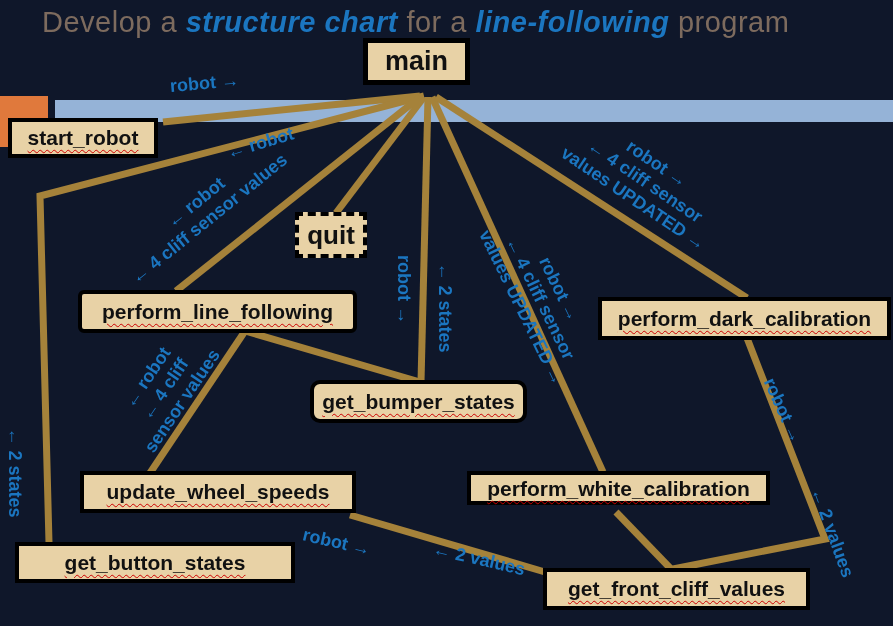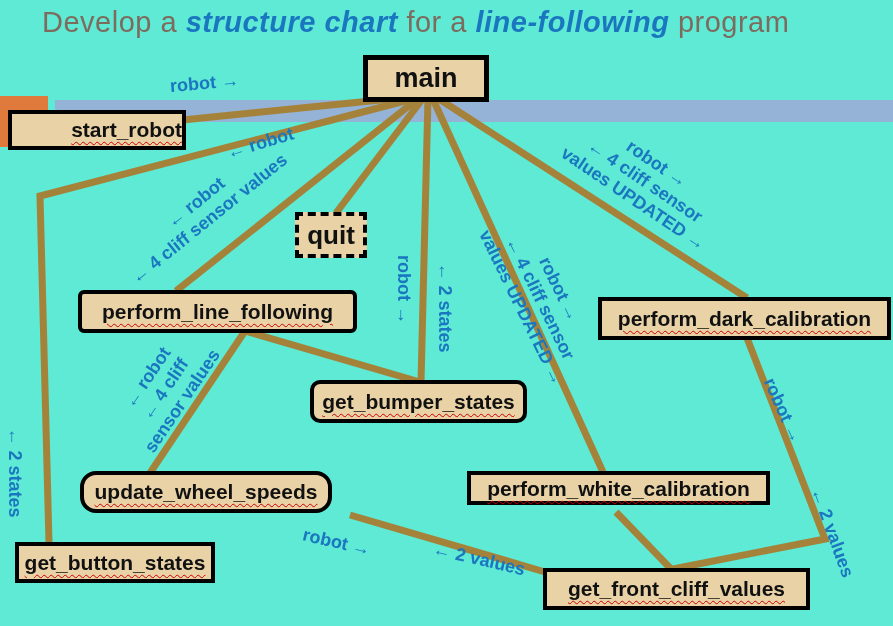--- a/index.html
+++ b/index.html
@@ -1,16 +1,16 @@
 <!DOCTYPE html>
 <html style="--title-brown: #7d6b5e; --accent-blue: #1b76c0; --bar-blue: #95b3d7; --accent-orange: #e0793c; --connector-gold: #a5823a; --box-fill: #e8d2a6; --box-border: #000000; --squiggle-red: #cc0000;"><head>
 <meta charset="utf-8">
 <style>
   html,body{margin:0;padding:0;background:#fff;}
-  .stage{position:relative;width:893px;height:626px;overflow:hidden;background:#5eead4;
+  .stage{position:relative;width:893px;height:626px;overflow:hidden;background:#0f172a;
          font-family:"Liberation Sans", sans-serif;}
 
   
   .bar{position:absolute;left:55px;top:100px;width:838px;height:22px;
        background:var(--bar-blue,#95b3d7);}
   .orange{position:absolute;left:0;top:96px;width:48px;height:51px;
        background:var(--accent-orange,#e0793c);}
 
   
   svg.connectors{position:absolute;left:0;top:0;}
@@ -19,29 +19,29 @@
 
   
   .box{position:absolute;background:var(--box-fill,#e8d2a6);
        border:4px solid var(--box-border,#000);
        display:flex;align-items:center;justify-content:center;
        font-weight:bold;font-size:21px;color:#111;white-space:nowrap;
        box-sizing:border-box;}
   .sq{text-decoration-line:underline;text-decoration-style:wavy;
       text-decoration-color:var(--squiggle-red,#c00);
       text-decoration-thickness:1px;text-underline-offset:4px;}
-  #b-main  {left:363px;top:55px;width:126px;height:47px;font-size:27px;border-width:5px;}
-  #b-start {left:8px;top:110px;width:178px;height:40px;justify-content:flex-end;}
+  #b-main  {left:363px;top:38px;width:107px;height:47px;font-size:27px;border-width:5px;}
+  #b-start {left:8px;top:118px;width:150px;height:40px;}
   #b-quit  {left:295px;top:212px;width:72px;height:46px;border-style:dashed;font-size:26px;}
   #b-plf   {left:78px;top:290px;width:279px;height:43px;border-radius:6px;}
   #b-bumper{left:310px;top:380px;width:217px;height:43px;border-radius:10px;}
   #b-dark  {left:598px;top:297px;width:293px;height:43px;}
-  #b-uws   {left:80px;top:471px;width:252px;height:42px;border-radius:16px;}
+  #b-uws   {left:80px;top:471px;width:276px;height:42px;}
   #b-white {left:467px;top:471px;width:303px;height:34px;align-items:flex-end;}
-  #b-button{left:15px;top:542px;width:200px;height:41px;}
+  #b-button{left:15px;top:542px;width:280px;height:41px;}
   #b-front {left:543px;top:568px;width:267px;height:42px;text-align:right;}
 
   
   .lbl{position:absolute;font-weight:bold;font-size:18px;line-height:21px;
        color:var(--accent-blue,#1b76c0);white-space:nowrap;text-align:center;}
   #l-start-arg {left:170px;top:73px;transform:rotate(-5deg);}
   #l-button-arg{left:226px;top:133px;transform:rotate(-17deg);}
   #l-button-ret{left:-31px;top:462px;transform:rotate(90deg);}
   #g-plf  {left:105px;top:190px;transform:rotate(-39deg);}
   #l-bumper-arg{left:369px;top:279px;transform:rotate(90deg);}

